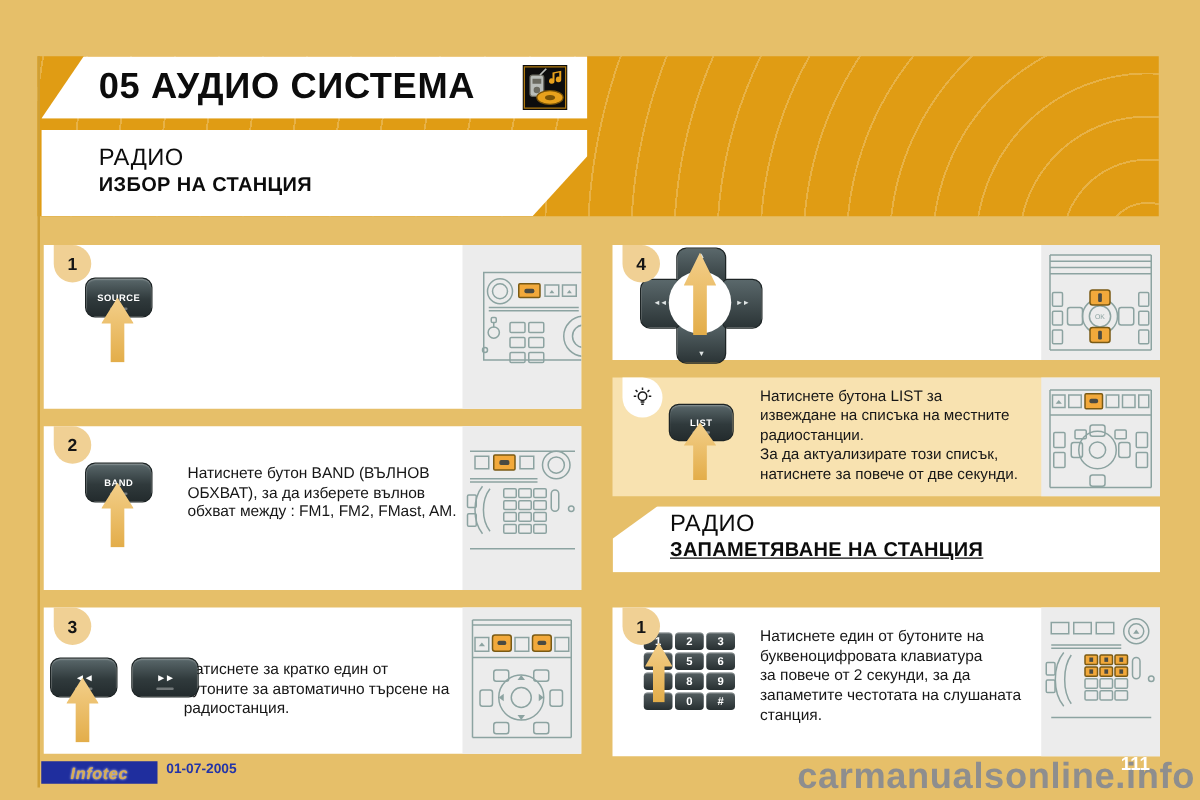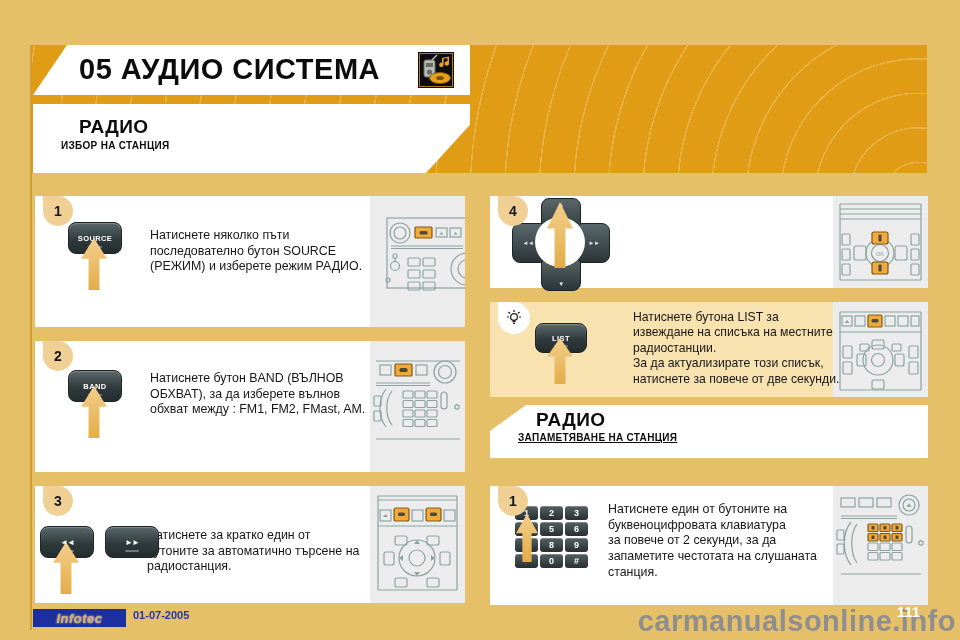--- a/index.html
+++ b/index.html
@@ -15,22 +15,22 @@
   
   .banner{position:absolute;background:#fff;}
   .banner-title{left:33px;top:45px;width:437px;height:50px;
     clip-path:polygon(34px 0,100% 0,100% 100%,0 100%);}
   .title-text{position:absolute;left:46px;top:8px;font-size:29px;font-weight:bold;color:#0c0c0c;letter-spacing:.5px;}
   .music-icon{position:absolute;right:16px;top:7px;width:36px;height:36px;}
   .banner-select{left:33px;top:104px;width:437px;height:69px;
     clip-path:polygon(0 0,100% 0,100% 30%,calc(100% - 44px) 100%,0 100%);}
   .banner-store{left:490px;top:405px;width:438px;height:53px;
     clip-path:polygon(36px 0,100% 0,100% 100%,0 100%,0 26px);}
-  .sec-title{position:absolute;left:46px;font-size:19px;font-weight:bold;color:#0c0c0c;letter-spacing:.4px;}
-  .sec-sub{position:absolute;left:28px;font-size:10px;font-weight:bold;color:#0c0c0c;letter-spacing:.3px;}
+  .sec-title{position:absolute;left:46px;font-size:19px;font-weight:normal;color:#0c0c0c;letter-spacing:.4px;}
+  .sec-sub{position:absolute;left:46px;font-size:16px;font-weight:bold;color:#0c0c0c;letter-spacing:.3px;}
   .banner-select .sec-title{top:12px;} .banner-select .sec-sub{top:36px;}
   .banner-store .sec-title{top:4px;} .banner-store .sec-sub{top:27px;text-decoration:underline;}
 
   
   .card{position:absolute;background:#fff;}
   .card.cream{background:#f8e2b0;}
   .gray-panel{position:absolute;top:0;right:0;bottom:0;width:95px;background:#ececec;}
   .badge{position:absolute;left:8px;top:0;width:30px;height:30px;background:#f0d094;
     border-radius:0 16px 16px 16px;display:flex;align-items:center;justify-content:center;
     font-size:14px;font-weight:bold;color:#151515;z-index:4;}
@@ -135,23 +135,20 @@
           <rect x="53" y="86" width="12" height="8" rx="1"></rect>
         <circle cx="97" cy="73" r="16"></circle>
           <circle cx="97" cy="73" r="9"></circle>
       </svg>
     </div>
     <div class="badge">1</div>
     <div class="btn-dark" style="left:33px;top:26px;width:52px;height:30px;">
       <span class="lbl">SOURCE</span>
     </div>
     <div class="arrow-up" style="left:46px;top:42px;"></div>
-    <div class="step-text" style="left:115px;top:32px;width:225px;">Натиснете няколко пъти
-последователно бутон SOURCE
-(РЕЖИМ) и изберете режим РАДИО.</div>
   </div>
 
   <div class="card" style="left:35px;top:341px;width:430px;height:131px;">
     <div class="gray-panel">
       <svg width="95" height="131" viewBox="0 0 95 131" stroke="#8ca3a1" fill="none" stroke-width="1.2">
         <line x1="6" y1="20" x2="90" y2="20"></line>
         <rect x="10" y="24" width="11" height="10"></rect>
         <rect x="25" y="23" width="17" height="12" rx="1" fill="#f2a93b" stroke="#7a5a14"></rect>
         <rect x="29.5" y="27" width="8" height="4" rx="1.5" fill="#4a4a42" stroke="none"></rect>
         <rect x="46" y="24" width="11" height="10"></rect>
@@ -311,21 +308,21 @@
         <line x1="2" y1="8" x2="4" y2="8"></line>
           <line x1="14" y1="8" x2="16" y2="8"></line>
         <line x1="7.5" y1="12.6" x2="10.5" y2="12.6"></line>
           <line x1="8" y1="14.4" x2="10" y2="14.4"></line>
       </svg>
     </div>
     <div class="btn-dark" style="left:45px;top:21px;width:50px;height:28px;">
       <span class="lbl">LIST</span>
     </div>
     <div class="arrow-up" style="left:57px;top:36px;height:46px;"></div>
-    <div class="step-text" style="left:118px;top:8px;width:240px;font-size:12.2px;margin-left:25px;">Натиснете бутона LIST за
+    <div class="step-text" style="left:118px;top:8px;width:240px;font-size:12.2px;">Натиснете бутона LIST за
 извеждане на списъка на местните
 радиостанции.
 За да актуализирате този списък,
 натиснете за повече от две секунди.</div>
   </div>
 
   <div class="banner banner-store">
     <div class="sec-title">РАДИО</div>
     <div class="sec-sub">ЗАПАМЕТЯВАНЕ НА СТАНЦИЯ</div>
   </div>

